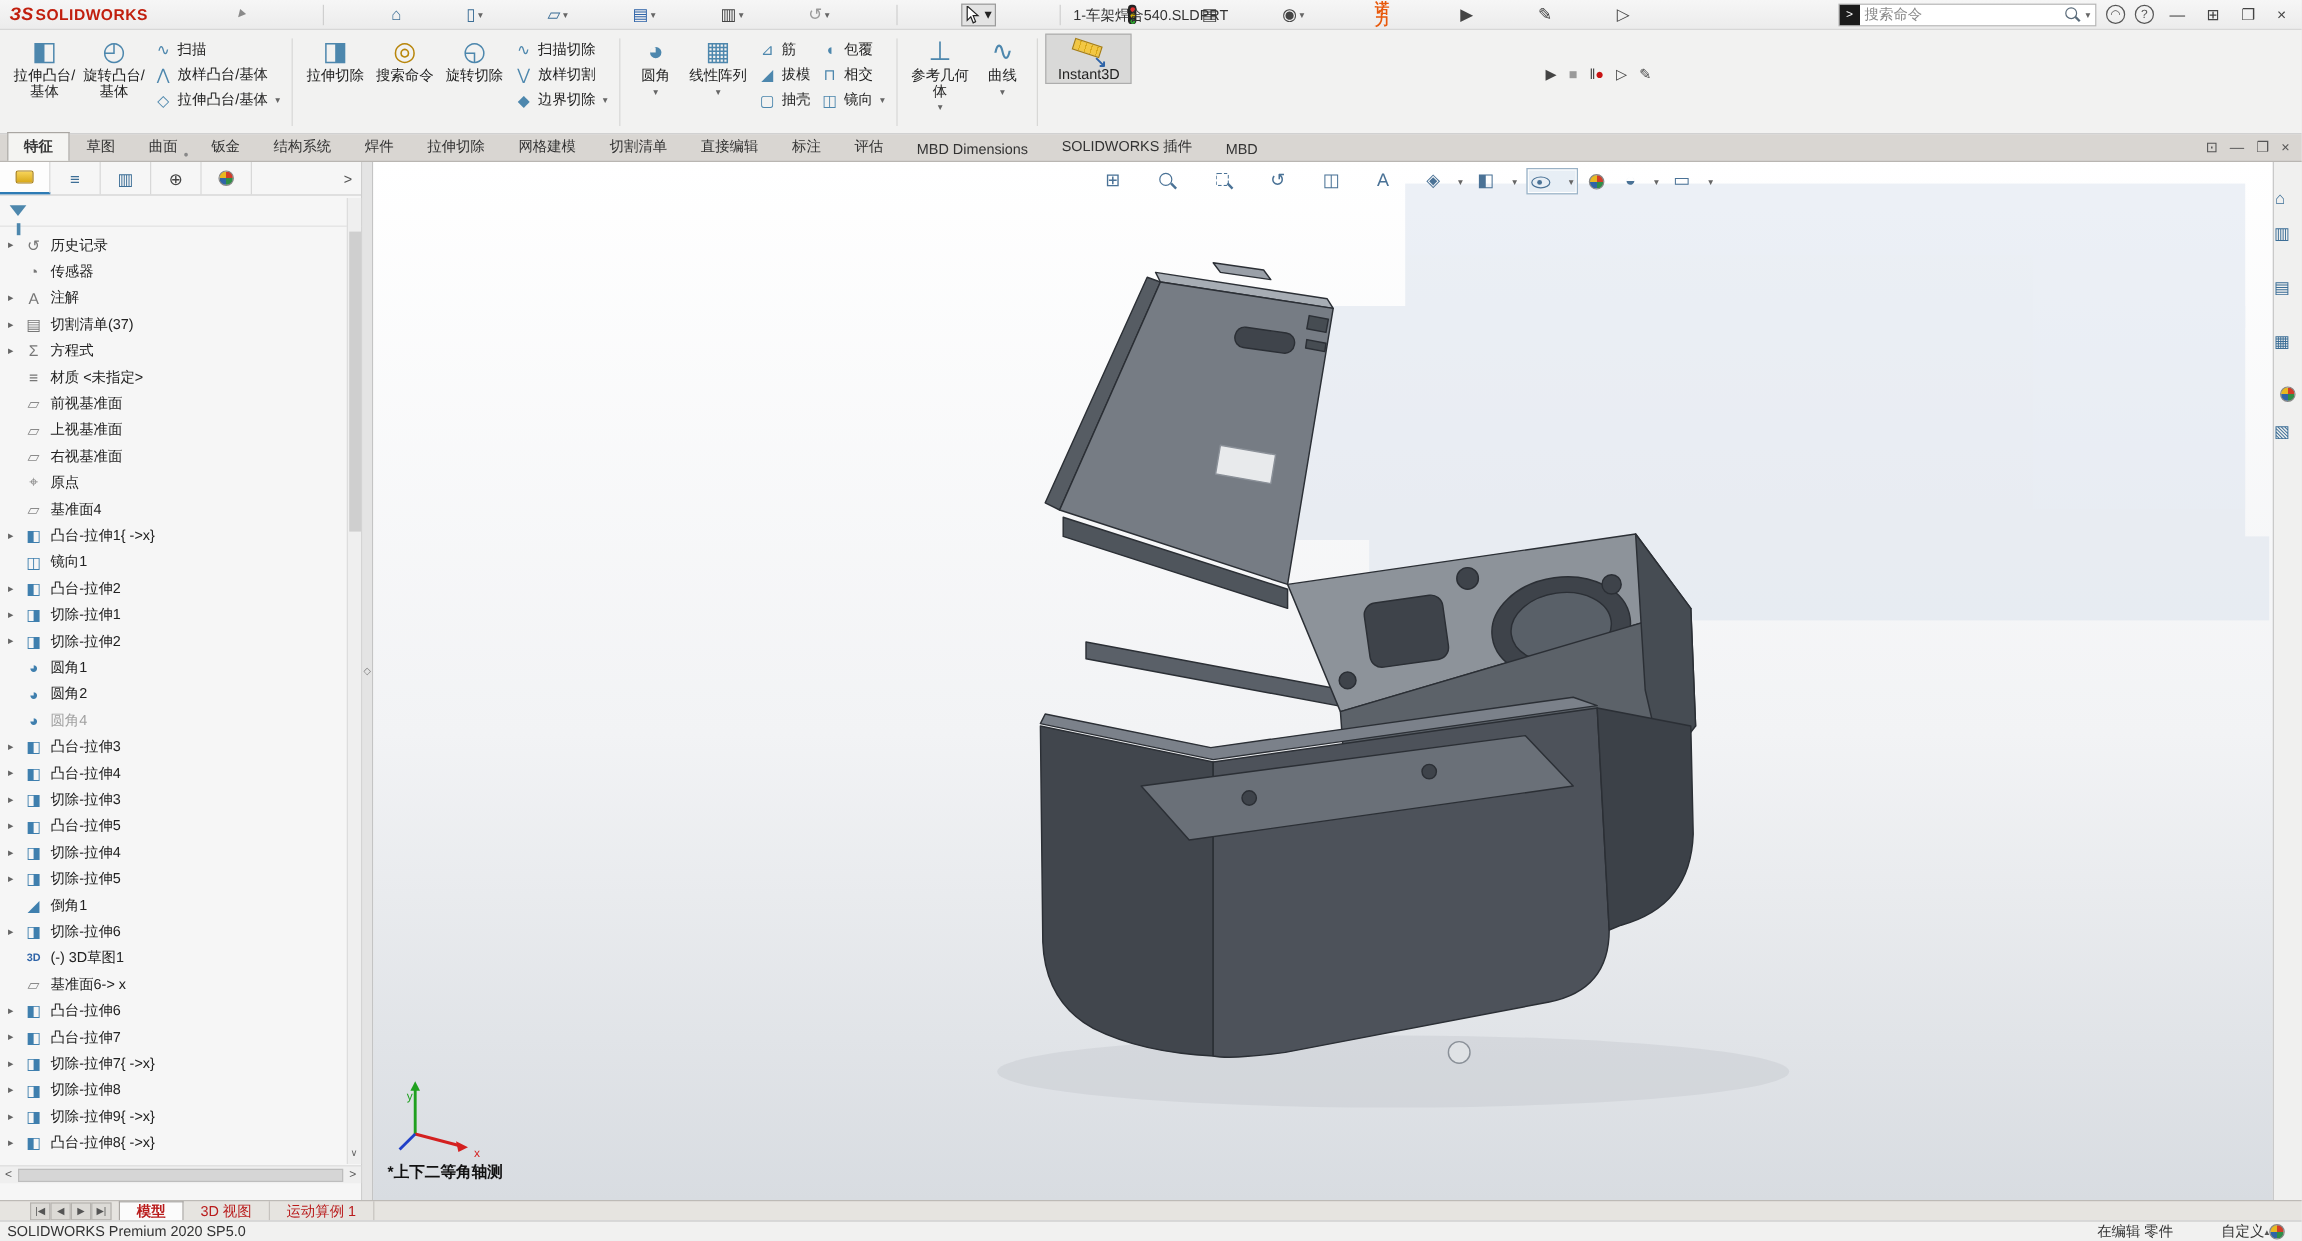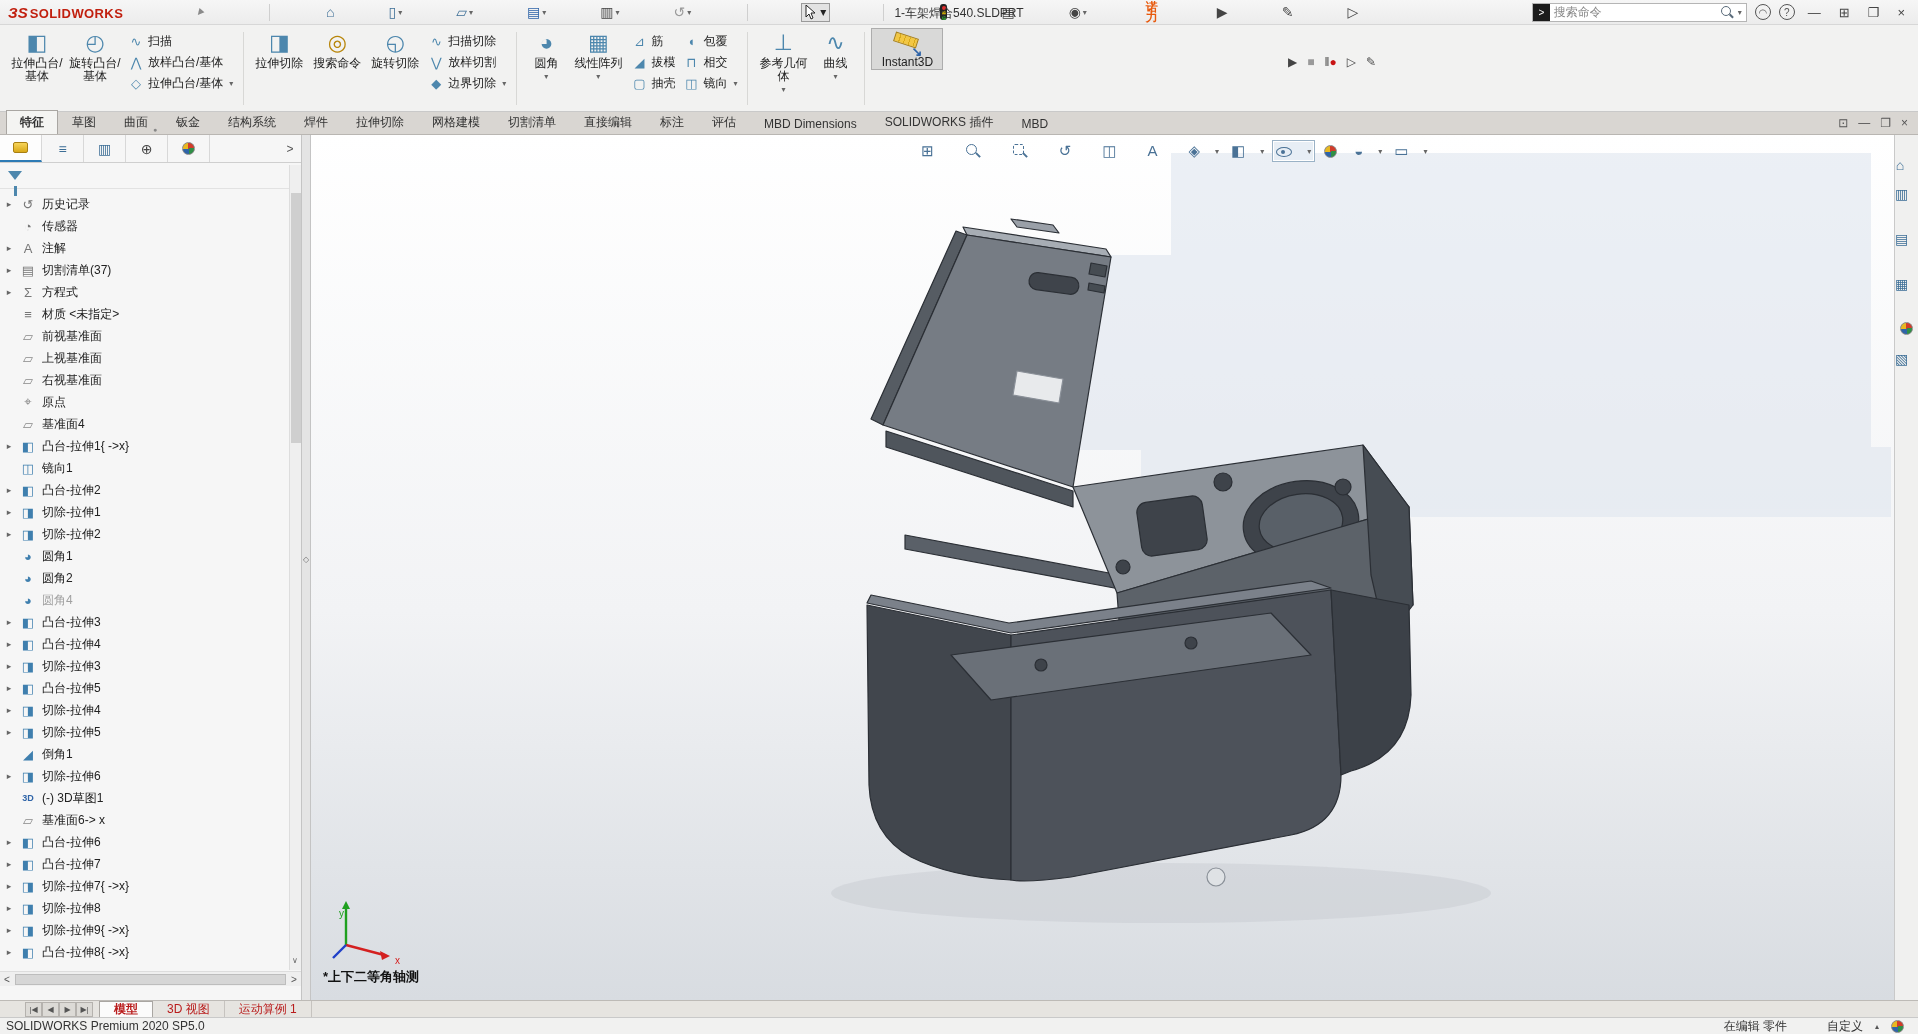--- a/index.html
+++ b/index.html
@@ -143,21 +143,21 @@
     display:flex; align-items:center; justify-content:center; margin-top:1px;}
   #navgroup { display:flex; margin-left:25px; }
   .btab { padding:1px 14px; color:#b91c1c; display:flex; align-items:center; border-right:1px solid #c6c3bf; }
   .btab.active { background:#fbfbfb; border:1px solid #a9a6a2; border-bottom:none; font-weight:bold; }
 
   
   #statusbar { position:absolute; left:0; top:1017px; width:1918px; height:17px; background:#f1f1f0;
     border-top:1px solid #c9c9c9; display:flex; align-items:center; font-size:12px; color:#333; }
   #statusbar .left { margin-left:6px; }
   #statusbar .right { margin-left:auto; display:flex; align-items:center; gap:40px; padding-right:14px; }
-  .custom-wrap { display:flex; align-items:center; gap:12px; }
+  .custom-wrap { display:flex; align-items:center; }
   .custom-wrap .up { font-size:8px; color:#555; }
 </style>
 </head>
 <body>
 
 <div id="titlebar">
   <div class="logo">
     <span class="lp">ЗS</span>
     <span class="ln">SOLIDWORKS</span>
   </div>

